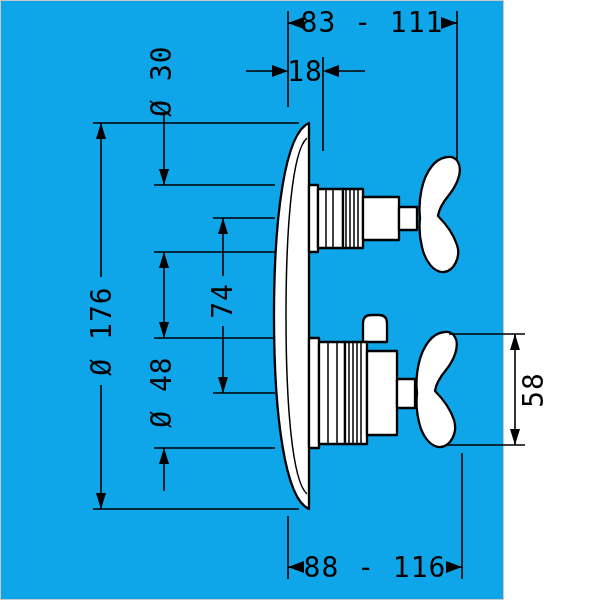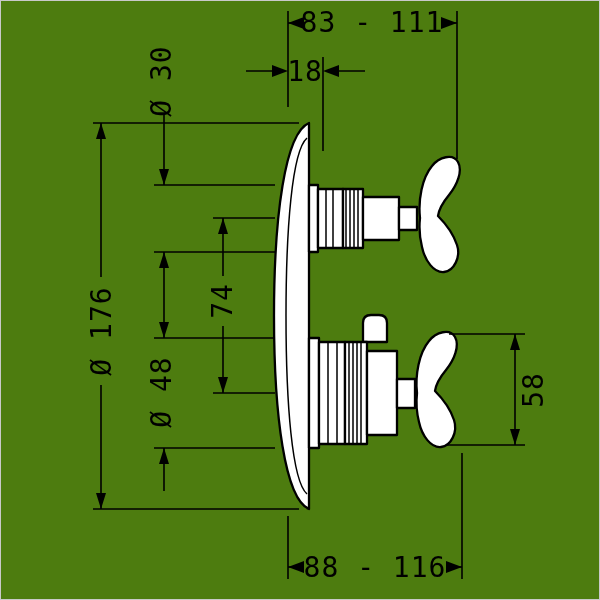--- a/index.html
+++ b/index.html
@@ -1,19 +1,19 @@
 <!DOCTYPE html>
 <html><head>
 <meta charset="utf-8">
 <style>
   html,body{margin:0;padding:0;background:#fff;}
   .stage{
     position:relative;
-    width:600px;height:600px;
-    background:#4d7c0f;
+    width:504px;height:600px;
+    background:#0ea5e9;
     border:1px solid #c9c9c9;
     box-sizing:border-box;
     font-family:"DejaVu Sans Mono", monospace;
     text-decoration:underline;
   }
   svg{display:block;}
   .part{fill:#ffffff;stroke:#000000;stroke-width:2.3;stroke-linejoin:round;}
   .groove{fill:none;stroke:#000000;stroke-width:1.5;}
   .dim{fill:none;stroke:#000000;stroke-width:1.6;}
   .arrow{fill:#000000;stroke:none;}

